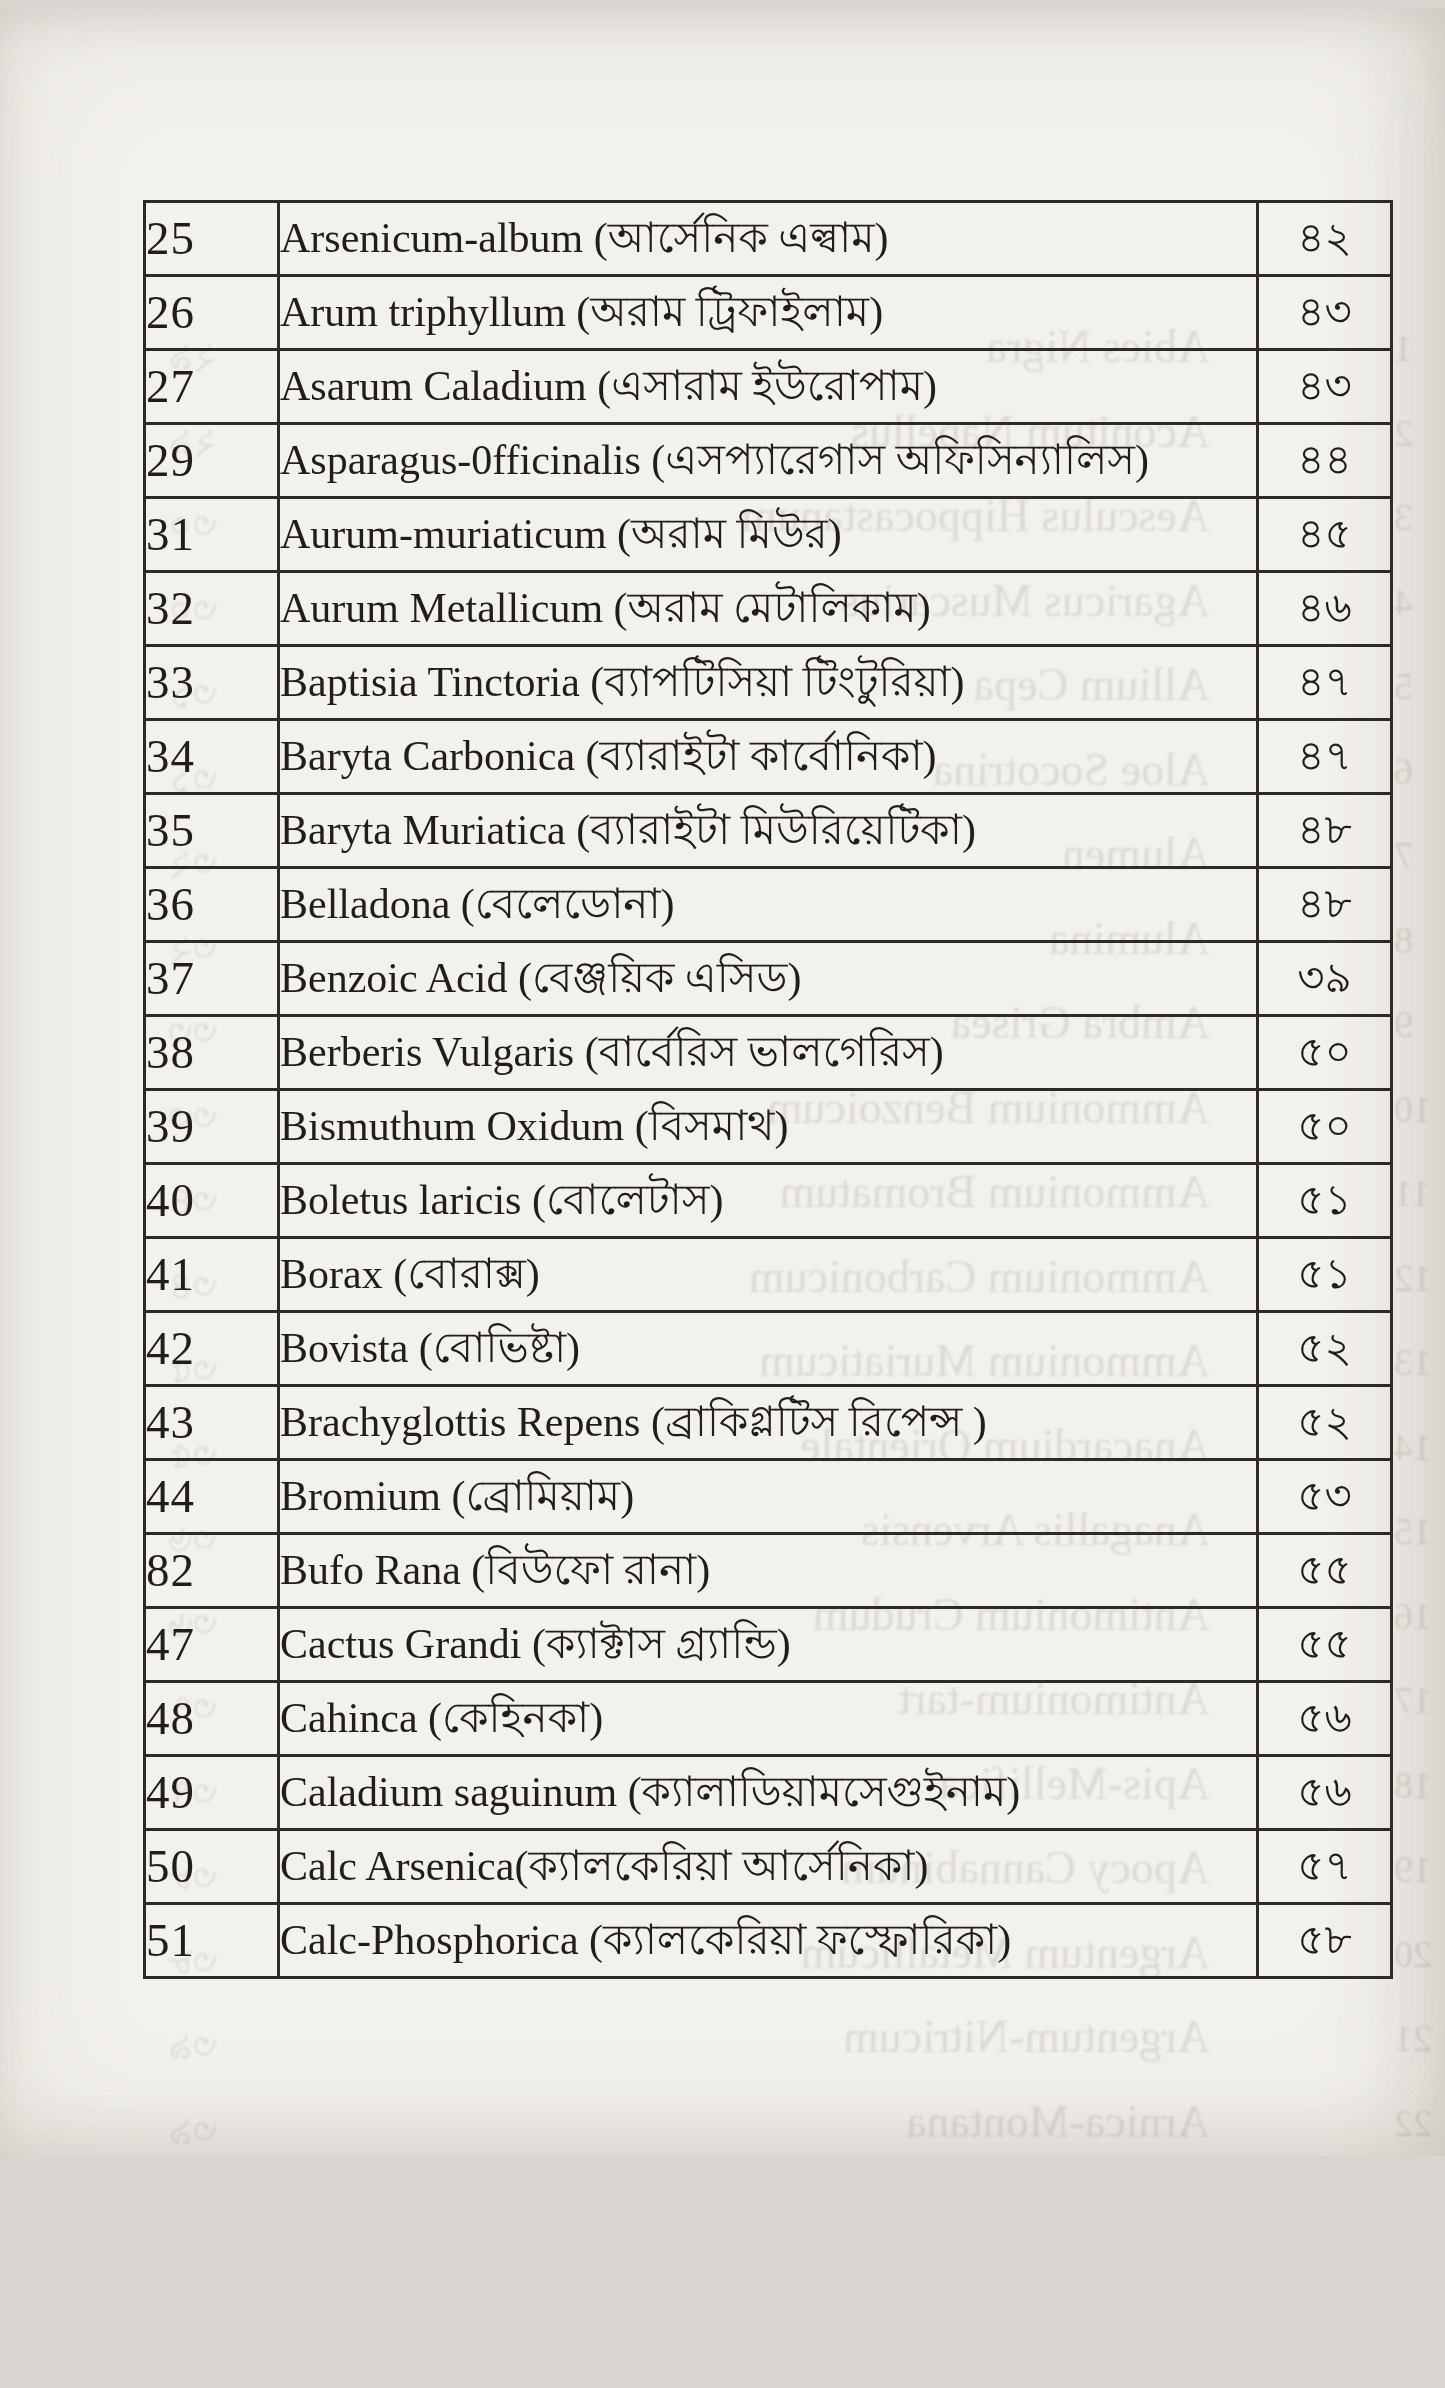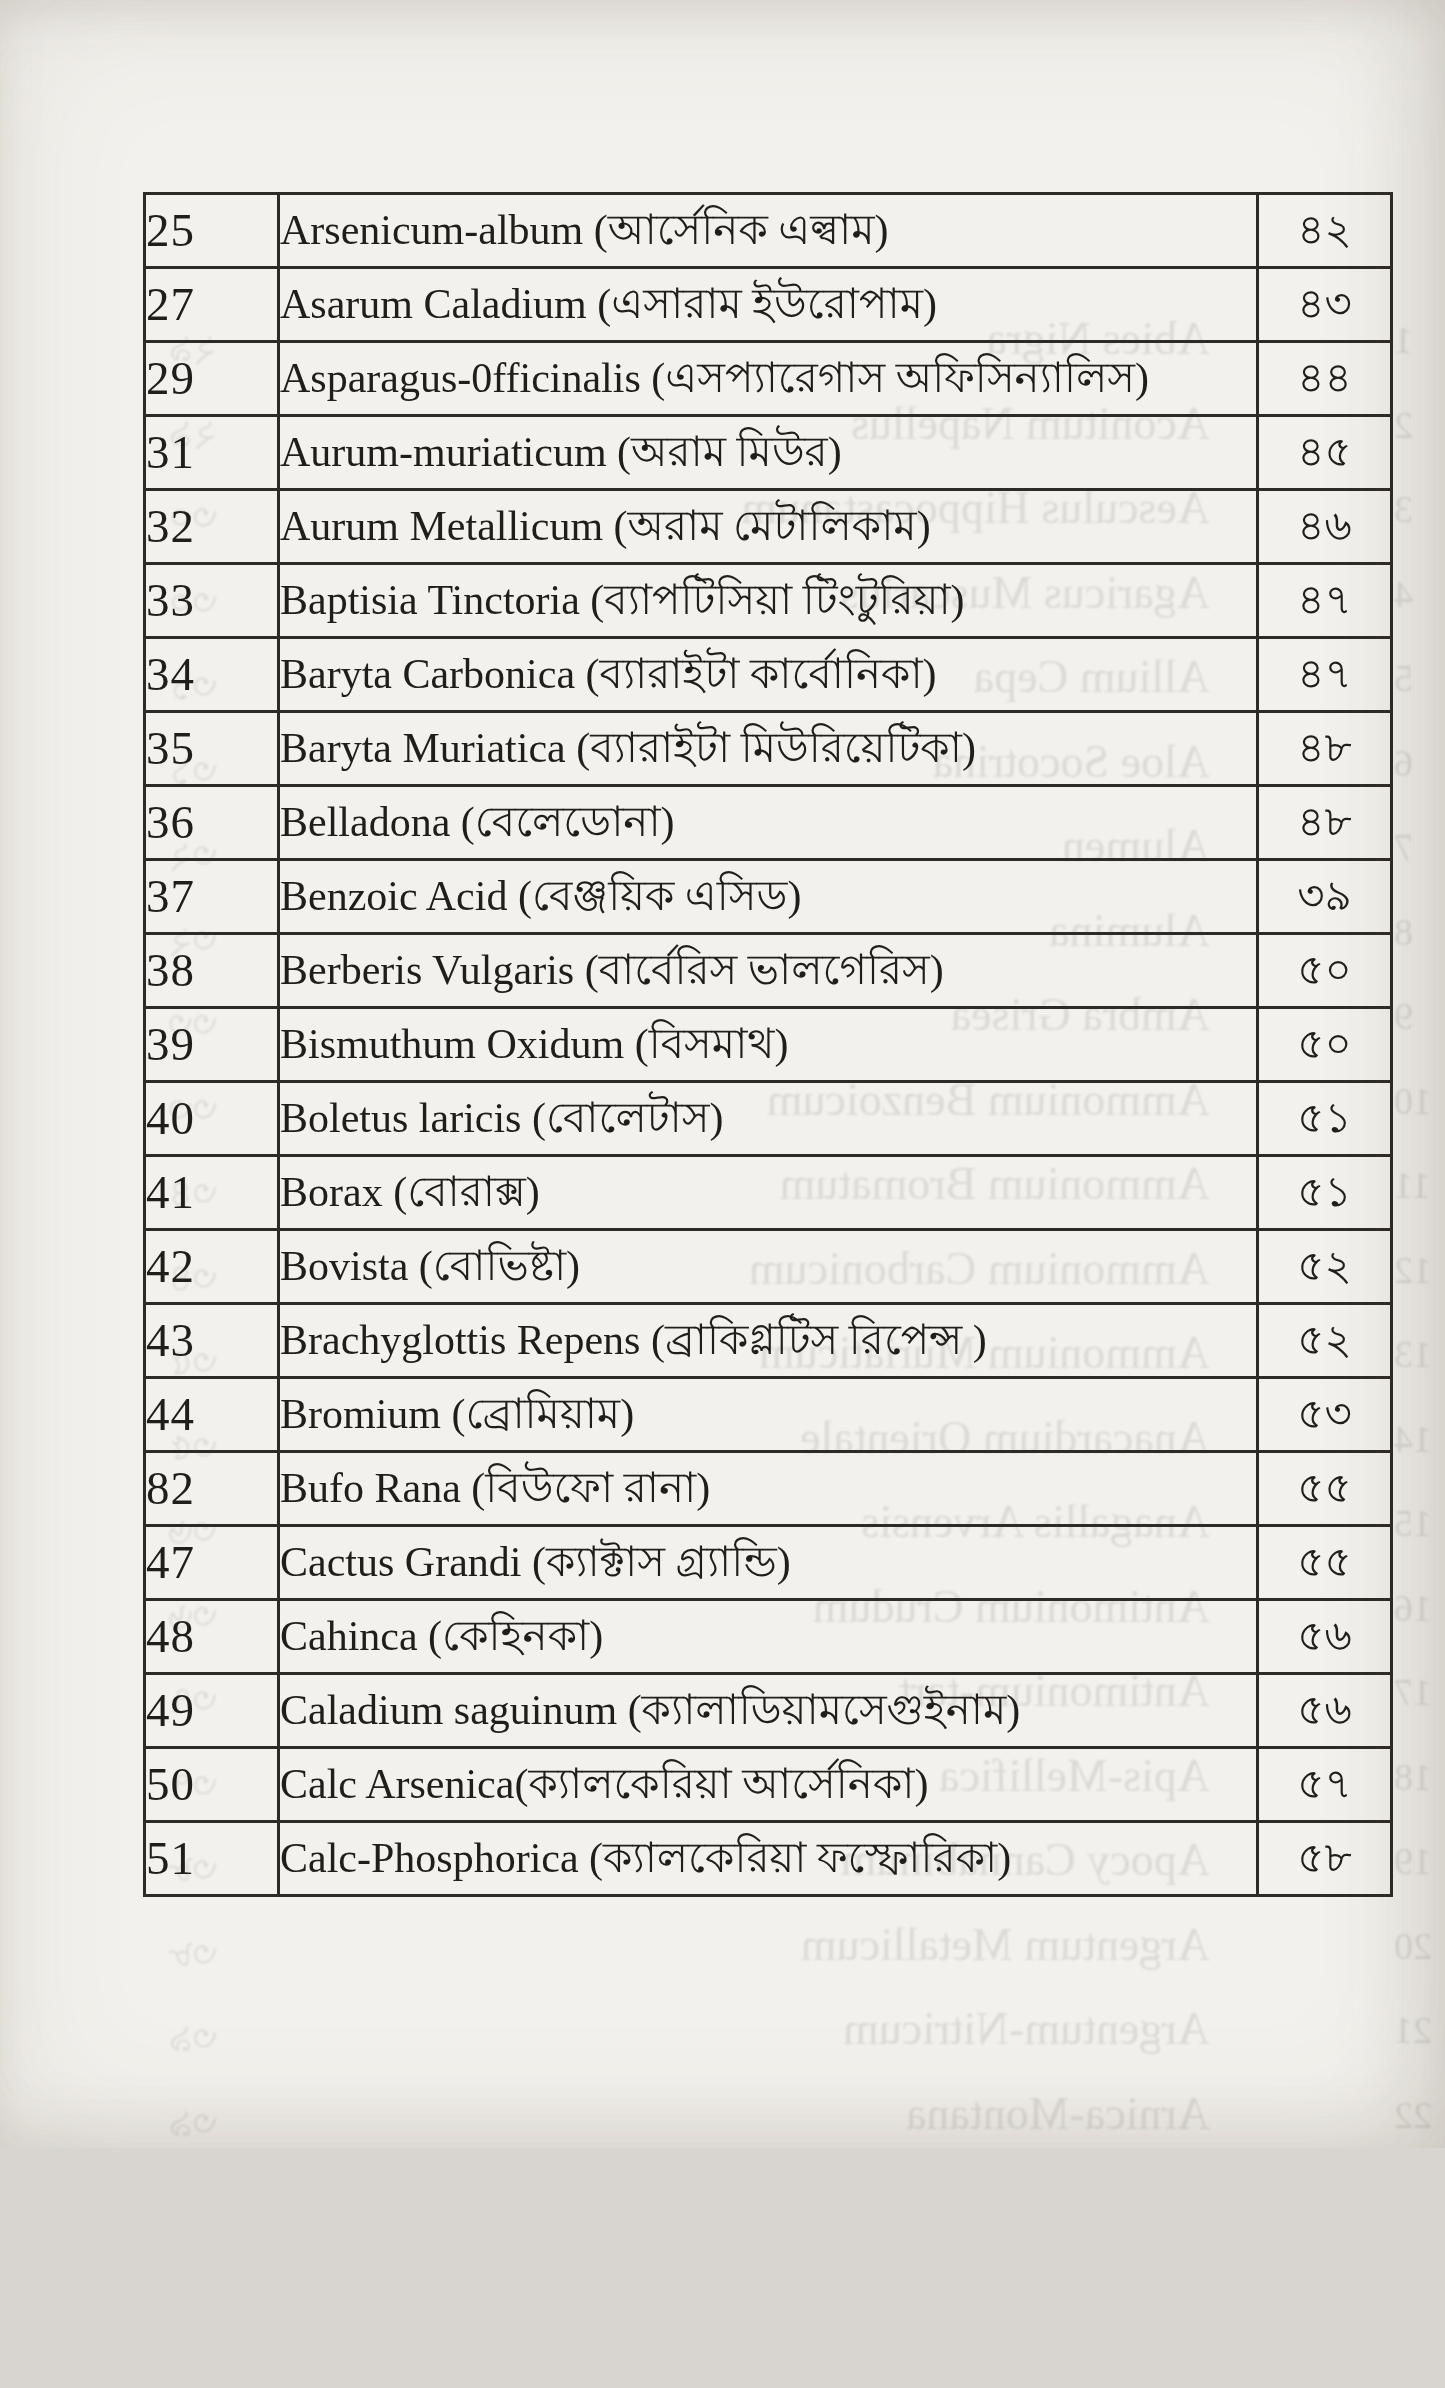--- a/index.html
+++ b/index.html
@@ -1,19 +1,19 @@
 <!DOCTYPE html>
 <html><head>
 <meta charset="utf-8">
 <style>
   html,body{margin:0;padding:0;background:#d8d5d0;}
   .page{
     position:relative;
     width:1445px;height:2148px;
-    margin:0 auto;
+    margin:8px auto;
     background:radial-gradient(ellipse at 55% 38%, #f7f5f1 0%, #f3f1ed 55%, #ecead5e 100%);
     background-color:#f3f1ed;
     font-family:"Liberation Serif","DejaVu Serif",serif;
     color:#211e1a;
     overflow:hidden;
   }
   .page::after{
     content:"";
     position:absolute;inset:0;
     pointer-events:none;
@@ -170,20 +170,25 @@
       <col class="col-name">
       <col class="col-page">
     </colgroup>
     <tbody>
       <tr>
           <td class="cell-serial">25</td>
           <td class="cell-name">Arsenicum-album (আর্সেনিক এল্বাম)</td>
           <td class="cell-page">৪২</td>
         </tr>
         <tr>
+          <td class="cell-serial">26</td>
+          <td class="cell-name">Arum triphyllum (অরাম ট্রিফাইলাম)</td>
+          <td class="cell-page">৪৩</td>
+        </tr>
+        <tr>
           <td class="cell-serial">27</td>
           <td class="cell-name">Asarum Caladium (এসারাম ইউরোপাম)</td>
           <td class="cell-page">৪৩</td>
         </tr>
         <tr>
           <td class="cell-serial">29</td>
           <td class="cell-name">Asparagus-0fficinalis (এসপ্যারেগাস অফিসিন্যালিস)</td>
           <td class="cell-page">৪৪</td>
         </tr>
         <tr>

